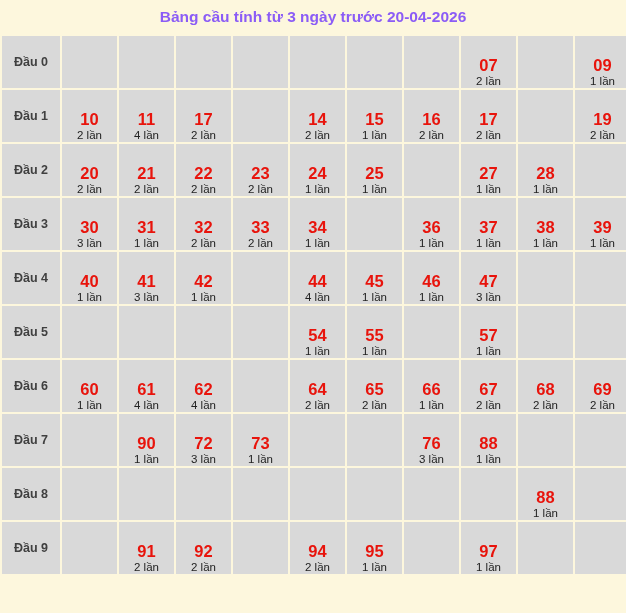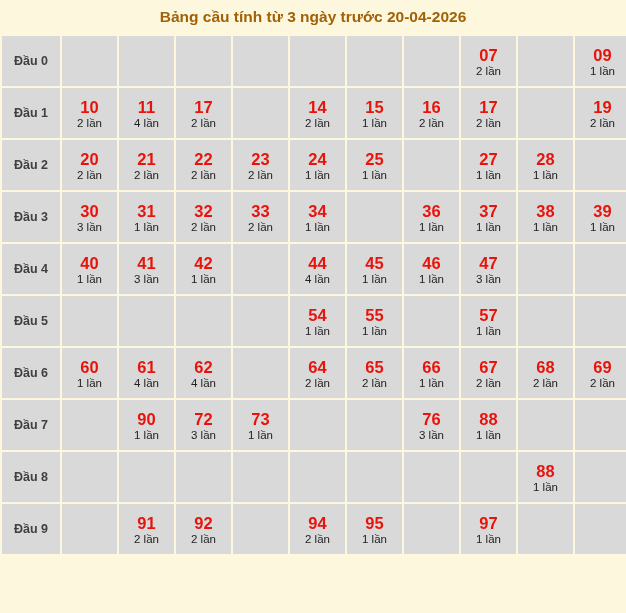--- a/index.html
+++ b/index.html
@@ -19,21 +19,21 @@
     background: #fdf7dd;
     padding: 0;
     overflow: hidden;
   }
   .title {
     height: 34px;
     line-height: 34px;
     text-align: center;
     font-size: 15.5px;
     font-weight: bold;
-    color: #a16207;
+    color: #8b5cf6;
     background: #fdf7dd;
   }
   table.grid {
     border-collapse: separate;
     border-spacing: 2px;
     width: 620px;
     margin: 0 auto;
     table-layout: fixed;
   }
   table.grid td {
@@ -52,21 +52,21 @@
   }
   td.cell {
     width: 55px;
   }
   .num {
     display: block;
     font-size: 16.5px;
     font-weight: bold;
     color: #e8140c;
     line-height: 18px;
-    margin-top: 2px;
+    margin-top: 20px;
   }
   .cnt {
     display: block;
     font-size: 11.5px;
     color: #222;
     line-height: 14px;
   }
 </style>
 </head>
 <body>

